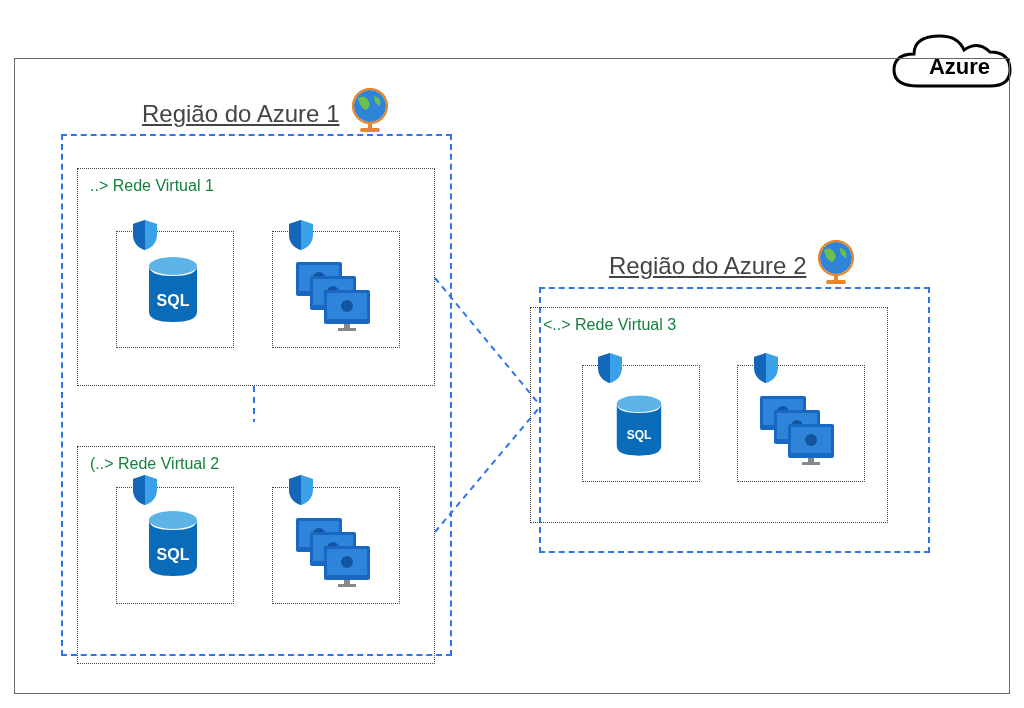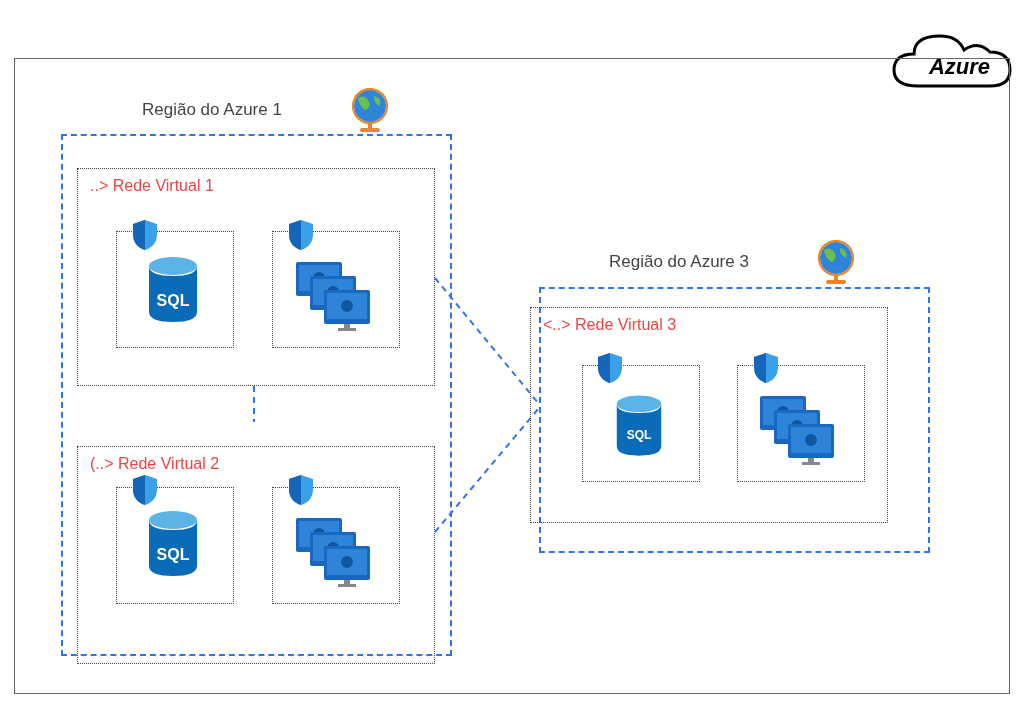--- a/index.html
+++ b/index.html
@@ -24,43 +24,43 @@
     right: 8px;
     top: 26px;
     width: 128px;
     height: 72px;
   }
   .cloud-label {
     position: absolute;
     right: 34px;
     top: 54px;
     font-size: 22px;
-    font-style: italic;
     font-weight: 600;
     color: #000;
   }
   .region-title {
     position: absolute;
-    font-size: 17px;
+    font-size: 24px;
     color: #444;
+    text-decoration: underline;
   }
   .region-box {
     position: absolute;
     border: 2px dashed #2e74f0;
   }
   .vnet-box {
     position: absolute;
     border: 1px dotted #444;
   }
   .vnet-label {
     position: absolute;
     left: 12px;
     top: 8px;
     font-size: 16px;
-    color: #ef4444;
+    color: #15803d;
   }
   .resource-box {
     position: absolute;
     border: 1px dotted #444;
   }
   .globe-icon {
     position: absolute;
   }
   .shield-icon {
     position: absolute;
@@ -176,21 +176,21 @@
 
 <svg style="position:absolute; left:244px; top:386px; width:20px; height:36px;">
   <line x1="10" y1="0" x2="10" y2="36" stroke="#2e74f0" stroke-width="2" stroke-dasharray="6,5"></line>
 </svg>
 
 <svg style="position:absolute; left:435px; top:278px; width:108px; height:260px; overflow:visible;">
   <line x1="0" y1="0" x2="104" y2="126" stroke="#2e74f0" stroke-width="2" stroke-dasharray="6,5"></line>
   <line x1="0" y1="254" x2="104" y2="130" stroke="#2e74f0" stroke-width="2" stroke-dasharray="6,5"></line>
 </svg>
 
-<div class="region-title" style="left:609px; top:252px;">Região do Azure 3</div>
+<div class="region-title" style="left:609px; top:252px;">Região do Azure 2</div>
 
 <svg class="globe-icon" style="left:816px; top:240px; width:42px; height:46px;" viewBox="0 0 42 46">
   <circle cx="20" cy="18" r="16" fill="#2e84d8"></circle>
   <path d="M 8 10 Q 14 6 18 12 Q 22 18 16 22 Q 10 20 8 10" fill="#6cc04a"></path>
   <path d="M 24 8 Q 32 10 30 18 Q 24 16 24 8" fill="#6cc04a"></path>
   <path d="M 14 26 Q 20 30 26 26 Q 22 30 14 26" fill="#6cc04a"></path>
   <ellipse cx="20" cy="18" rx="17" ry="17" fill="none" stroke="#e8862e" stroke-width="2.2" transform="rotate(-18 20 18)"></ellipse>
   <rect x="18" y="34" width="4" height="6" fill="#e8862e"></rect>
   <rect x="10" y="40" width="20" height="4" rx="2" fill="#e8862e"></rect>
 </svg>

